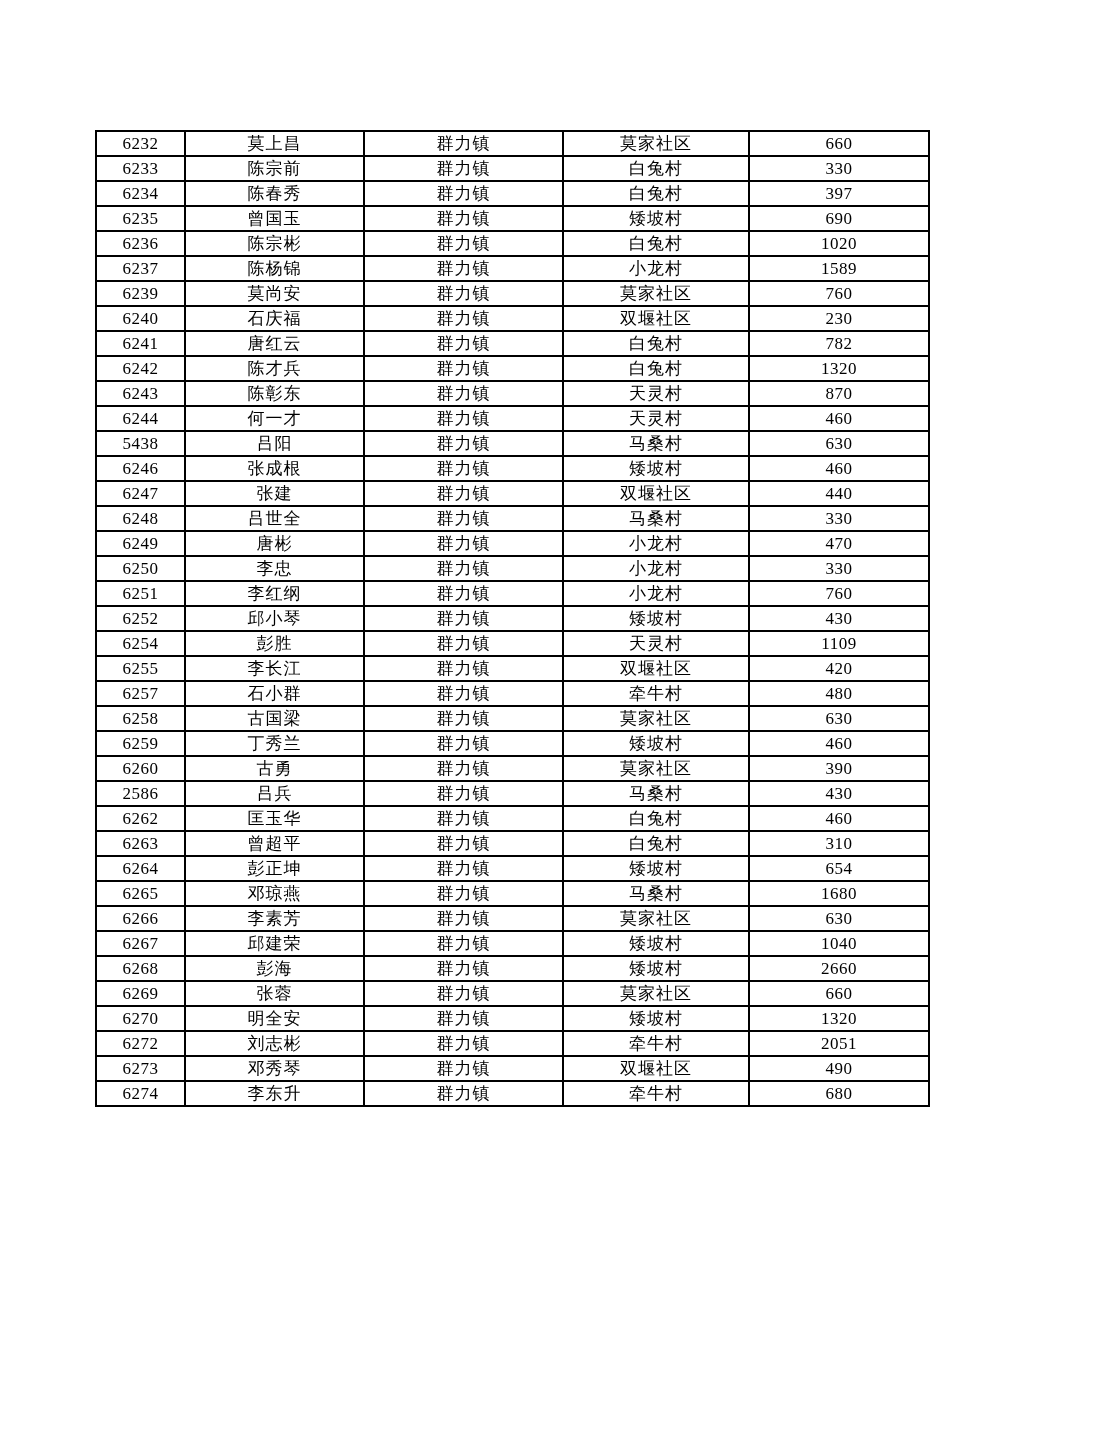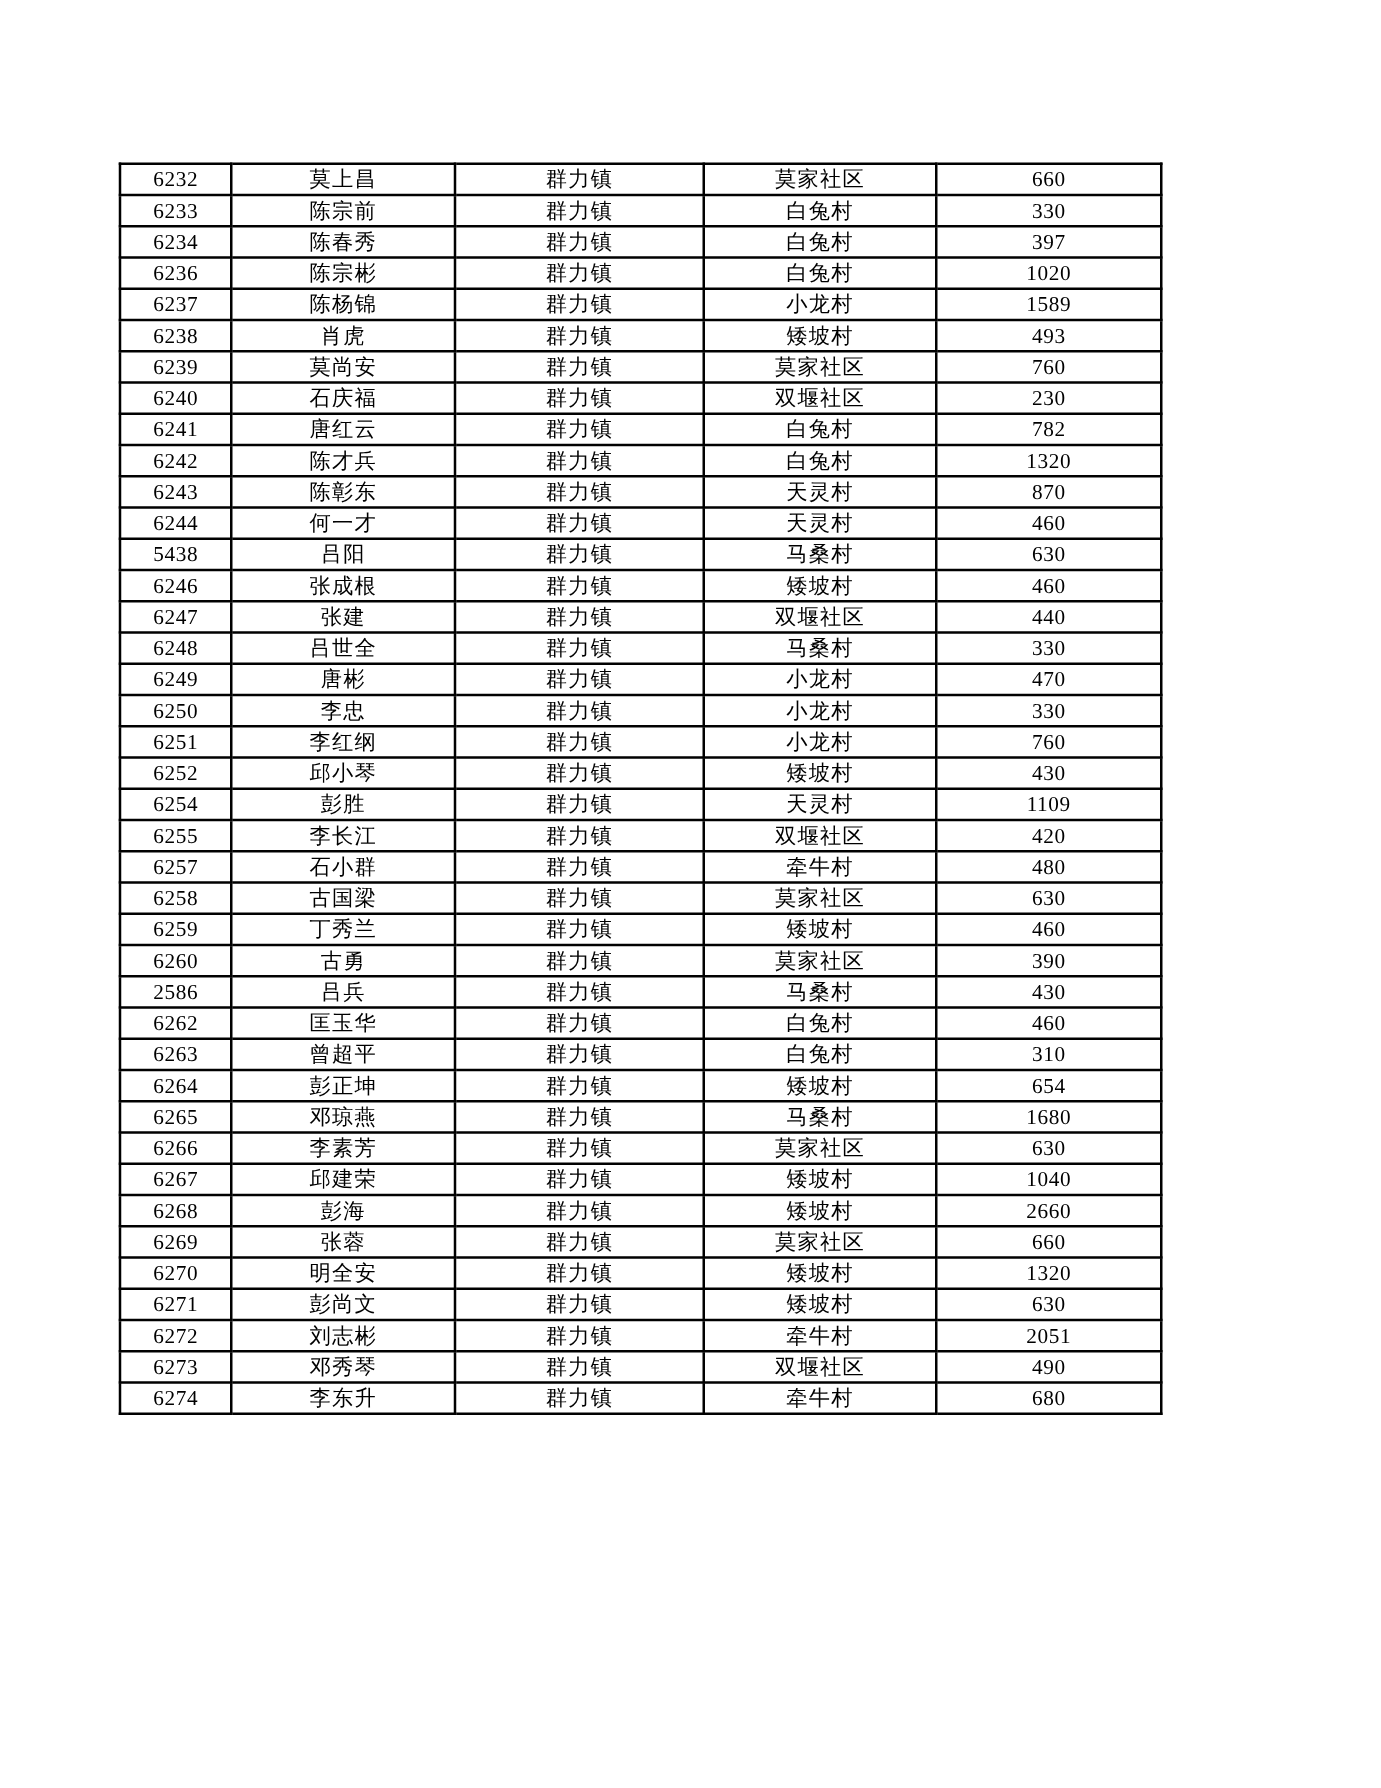--- a/index.html
+++ b/index.html
@@ -77,41 +77,41 @@
           <td>330</td>
         </tr>
         <tr>
           <td>6234</td>
           <td>陈春秀</td>
           <td>群力镇</td>
           <td>白兔村</td>
           <td>397</td>
         </tr>
         <tr>
+          <td>6235</td>
+          <td>曾国玉</td>
+          <td>群力镇</td>
+          <td>矮坡村</td>
+          <td>690</td>
+        </tr>
+        <tr>
           <td>6236</td>
           <td>陈宗彬</td>
           <td>群力镇</td>
           <td>白兔村</td>
           <td>1020</td>
         </tr>
         <tr>
           <td>6237</td>
           <td>陈杨锦</td>
           <td>群力镇</td>
           <td>小龙村</td>
           <td>1589</td>
         </tr>
         <tr>
-          <td>6238</td>
-          <td>肖虎</td>
-          <td>群力镇</td>
-          <td>矮坡村</td>
-          <td>493</td>
-        </tr>
-        <tr>
           <td>6239</td>
           <td>莫尚安</td>
           <td>群力镇</td>
           <td>莫家社区</td>
           <td>760</td>
         </tr>
         <tr>
           <td>6240</td>
           <td>石庆福</td>
           <td>群力镇</td>
@@ -306,27 +306,20 @@
           <td>群力镇</td>
           <td>莫家社区</td>
           <td>660</td>
         </tr>
         <tr>
           <td>6270</td>
           <td>明全安</td>
           <td>群力镇</td>
           <td>矮坡村</td>
           <td>1320</td>
-        </tr>
-        <tr>
-          <td>6271</td>
-          <td>彭尚文</td>
-          <td>群力镇</td>
-          <td>矮坡村</td>
-          <td>630</td>
         </tr>
         <tr>
           <td>6272</td>
           <td>刘志彬</td>
           <td>群力镇</td>
           <td>牵牛村</td>
           <td>2051</td>
         </tr>
         <tr>
           <td>6273</td>

